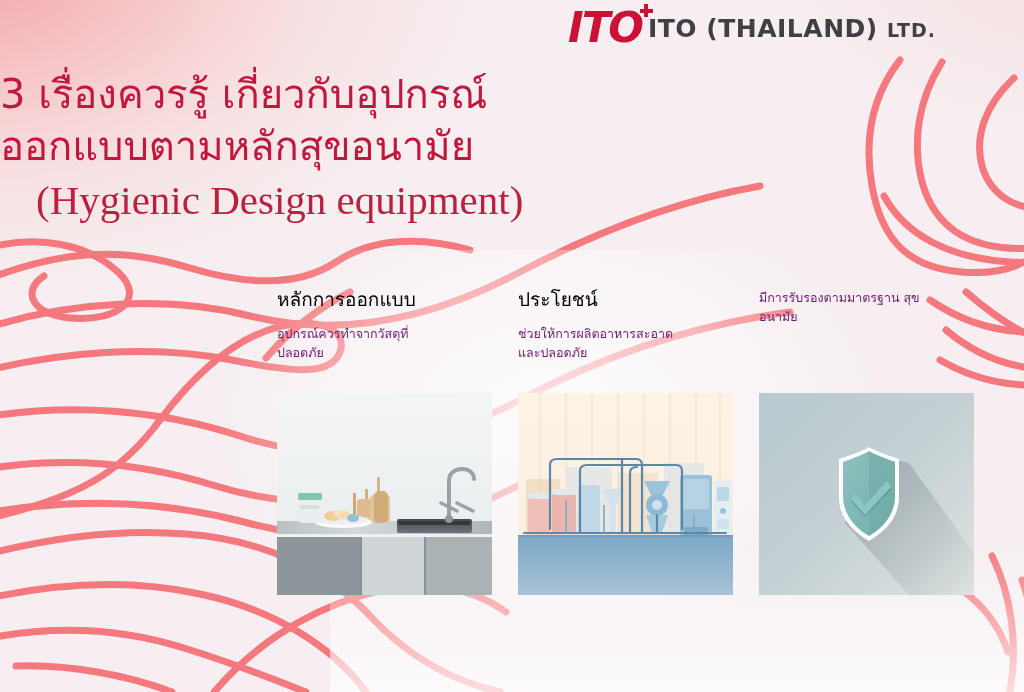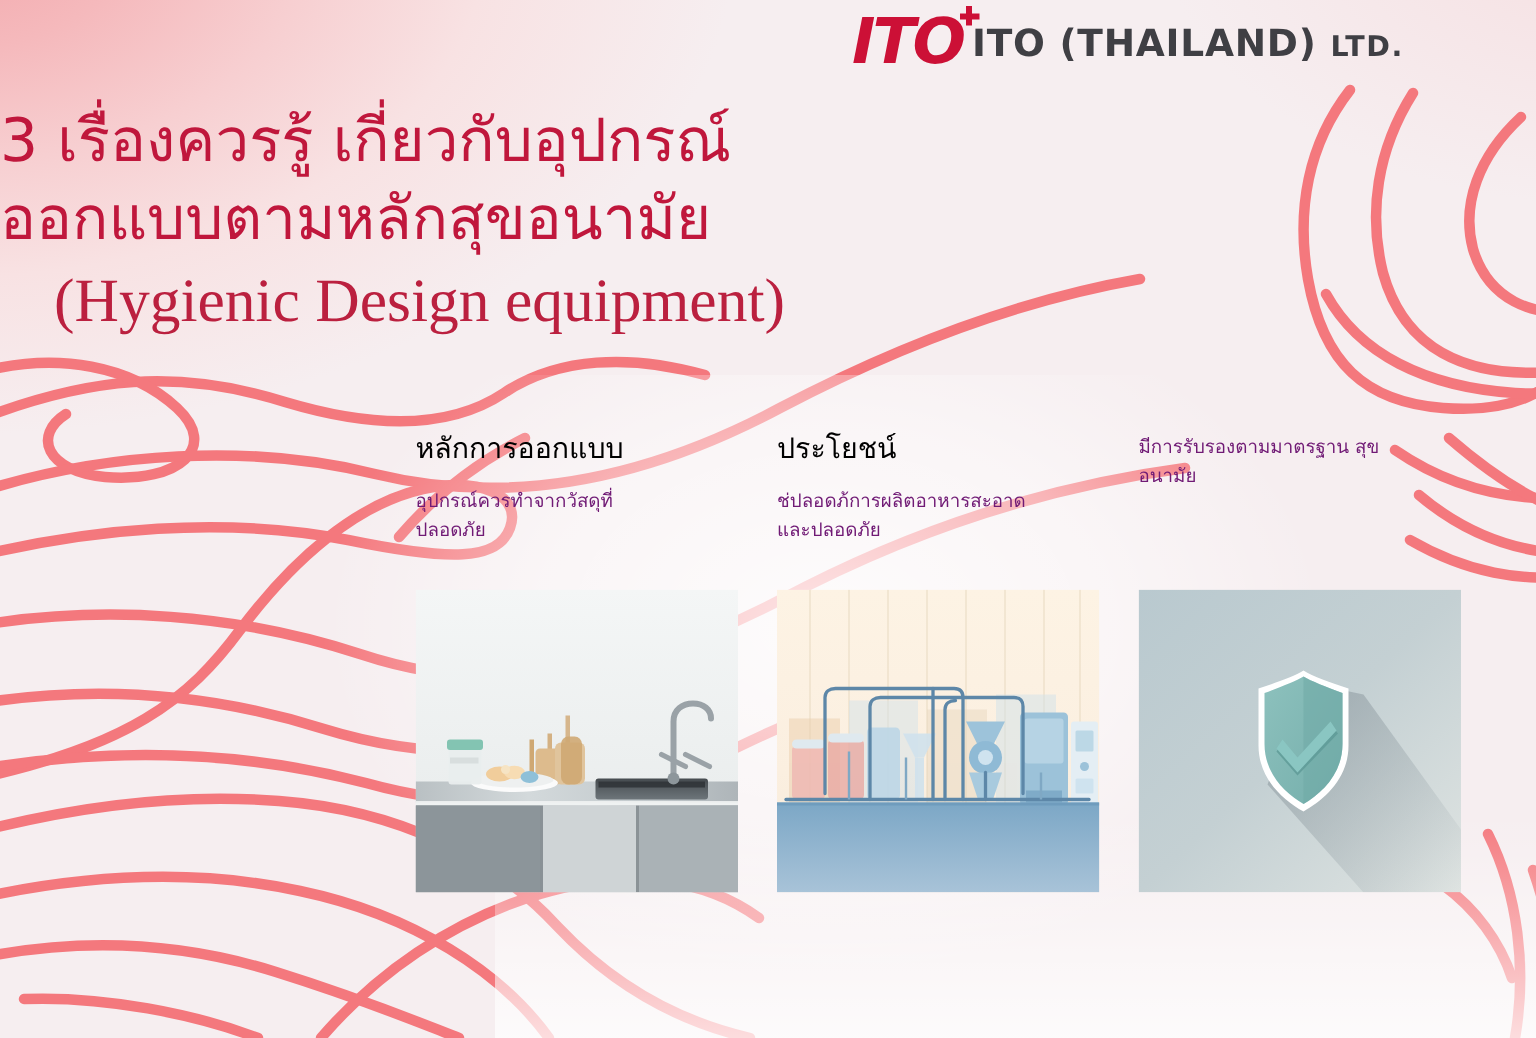--- a/index.html
+++ b/index.html
@@ -159,21 +159,21 @@
     <div class="hl-en">(Hygienic Design equipment)</div>
   </div>
 
   <div class="cols">
     <div class="col">
       <div class="col-head">หลักการออกแบบ</div>
       <div class="col-body">อุปกรณ์ควรทำจากวัสดุที่ ปลอดภัย</div>
     </div>
     <div class="col">
       <div class="col-head">ประโยชน์</div>
-      <div class="col-body">ช่ปลอดภ้การผลิตอาหารสะอาด และปลอดภัย</div>
+      <div class="col-body">ช่วยให้การผลิตอาหารสะอาด และปลอดภัย</div>
     </div>
     <div class="col">
       <div class="col-body">มีการรับรองตามมาตรฐาน สุขอนามัย</div>
     </div>
   </div>
 
   <div class="cards">
 
     <div class="card">
       <svg viewBox="0 0 215 202">

